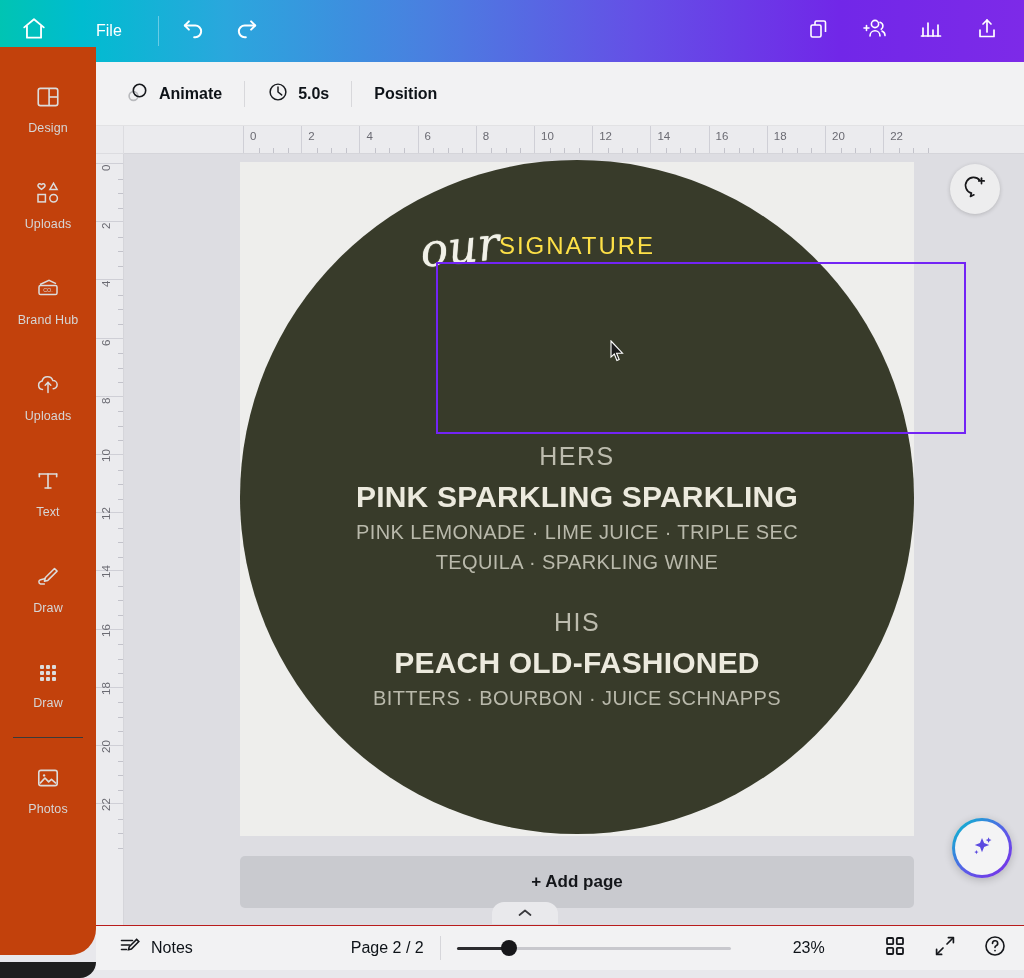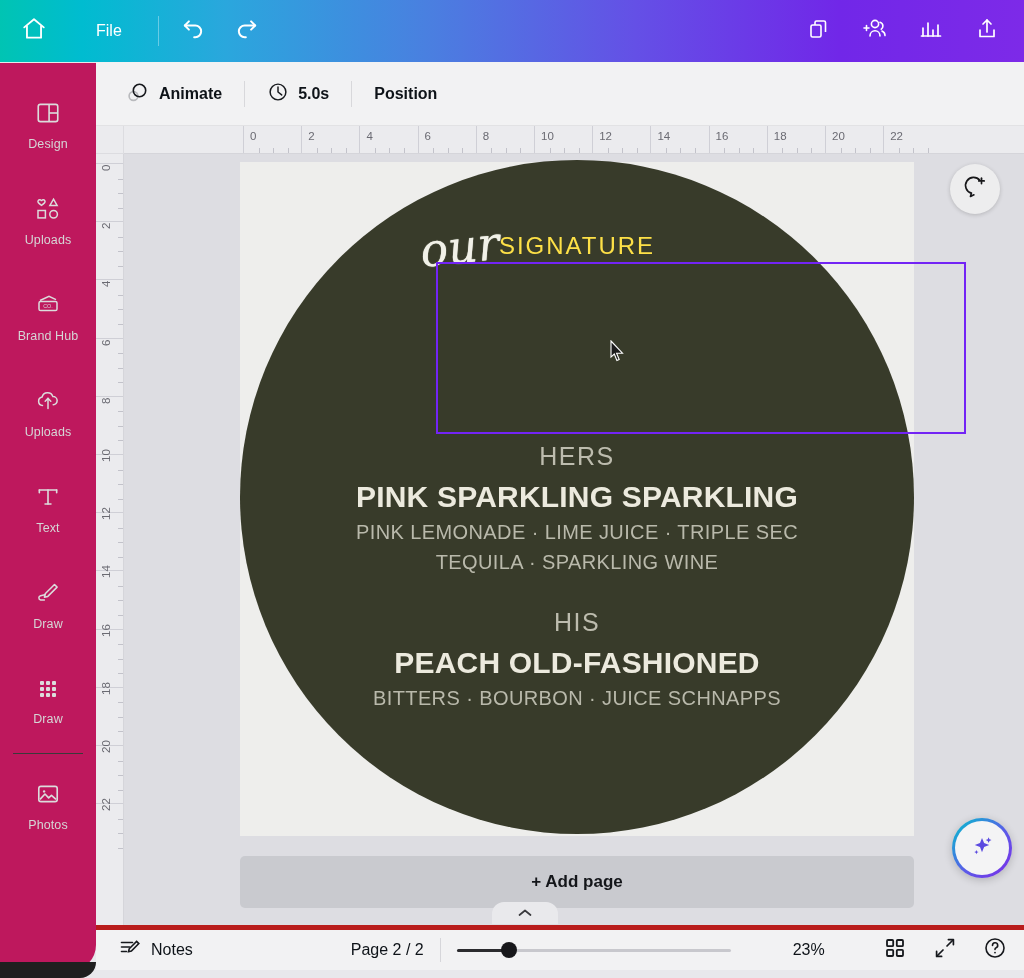--- a/index.html
+++ b/index.html
@@ -22,22 +22,22 @@
     color: #fff; font-size: 16px; margin-left: 28px; padding: 6px 12px; border-radius: 5px;
   }
   .topbar-divider { width: 1px; height: 30px; background: rgba(255,255,255,.35); margin-left: 24px; }
   .undo-btn, .redo-btn { width: 40px; height: 40px; display: flex; align-items: center; justify-content: center; margin-left: 14px; }
   .topbar-spacer { flex: 1; }
   .topbar-right { display: flex; align-items: center; gap: 22px; margin-right: 20px; }
   .tb-icon { width: 34px; height: 34px; display: flex; align-items: center; justify-content: center; }
 
   
   .sidebar {
-    position: absolute; left: 0; top: 63px; width: 96px; height: 908px;
-    background: #be185d; padding-top: 14px;
+    position: absolute; left: 0; top: 47px; width: 96px; height: 908px;
+    background: #c2410c; padding-top: 14px;
     border-bottom-right-radius: 26px;
   }
   .side-item {
     width: 96px; height: 96px; display: flex; flex-direction: column;
     align-items: center; justify-content: center; gap: 7px; color: #d6d6d6;
   }
   .side-item .lbl { font-size: 12.5px; letter-spacing: .1px; }
   .side-sep { width: 70px; height: 1px; background: #3a3a3a; margin: 4px auto; }
 
   
@@ -127,21 +127,21 @@
   .addpage-tab {
     position: absolute; left: 368px; top: 748px; width: 66px; height: 22px;
     background: #e9e9ec; border-top-left-radius: 12px; border-top-right-radius: 12px;
     display: flex; align-items: center; justify-content: center;
   }
 
   
   .bottombar {
     position: absolute; left: 96px; top: 925px; width: 928px; height: 45px;
     background: #f2f2f3; display: flex; align-items: center; padding: 0 14px;
-    border-top: 5px solid #b91c1c;
+    border-top: 1px solid #b91c1c;
   }
   .notes-btn { display: flex; align-items: center; gap: 9px; font-size: 16px; color: #0e1318; padding: 6px 8px; border-radius: 5px; }
   .bb-page { font-size: 16px; color: #0e1318; margin-left: 150px; }
   .bb-div { width: 1px; height: 24px; background: #d6d6da; margin: 0 16px; }
   .zoom-slider { position: relative; width: 274px; height: 18px; display: flex; align-items: center; }
   .zs-track { position: absolute; left: 0; right: 0; height: 3px; background: #c8c8cd; border-radius: 2px; }
   .zs-fill { position: absolute; left: 0; width: 52px; height: 3px; background: #2b2b2e; border-radius: 2px; }
   .zs-knob { position: absolute; left: 44px; width: 16px; height: 16px; background: #17171a; border-radius: 50%; }
   .bb-zoom { font-size: 16px; color: #0e1318; margin-left: 46px; width: 48px; text-align: right; }
   .bb-right { display: flex; align-items: center; gap: 20px; margin-left: auto; }

